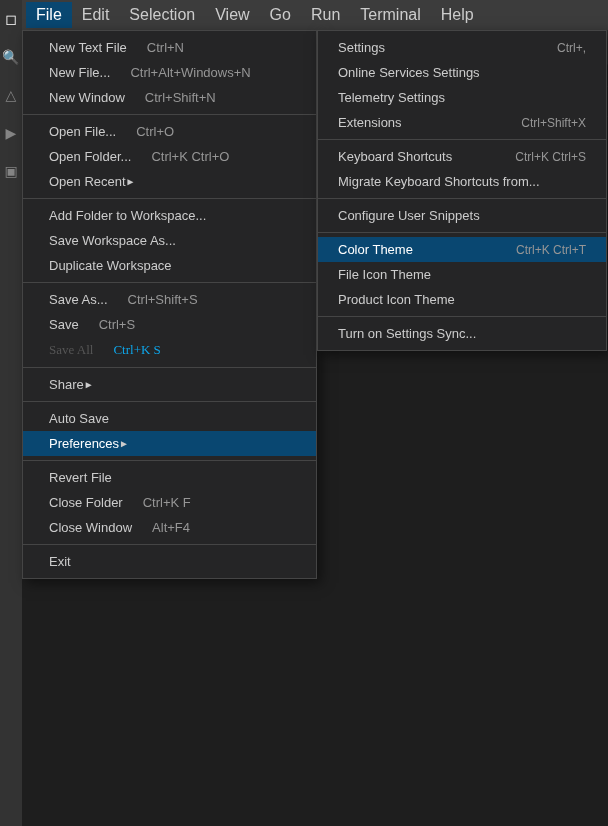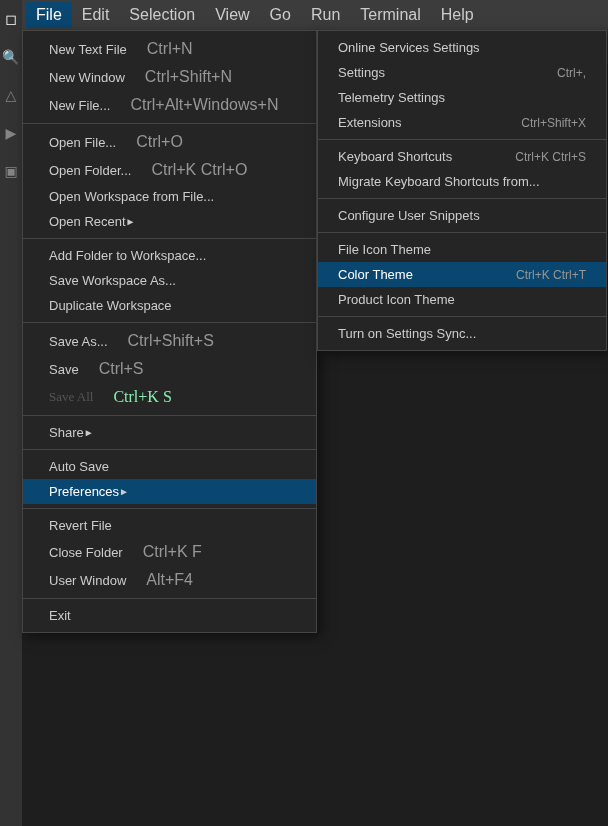--- a/index.html
+++ b/index.html
@@ -182,21 +182,21 @@
       background: #094771;
       color: #ffffff;
     }
     .dropdown-item.disabled {
       color: #555555;
       cursor: default;
       font-family: Liberation Serif, serif;
     }
     .dropdown-shortcut {
       color: #969696;
-      font-size: 16px;
+      font-size: 13px;
       margin-left: 20px;
     }
     .dropdown-arrow {
       color: #cccccc;
       font-size: 10px;
     }
     .dropdown-separator {
       height: 1px;
       background: #454545;
       margin: 4px 0;
@@ -318,40 +318,37 @@
     <span class="fn-print">print</span><span class="paren">(</span><span class="num">2</span><span class="paren">)</span>
   </div>
 </div>
 
 <div class="dropdown">
   <div class="dropdown-item">
     <span>New Text File</span>
     <span class="dropdown-shortcut">Ctrl+N</span>
   </div>
   <div class="dropdown-item">
+    <span>New File...</span>
+    <span class="dropdown-shortcut">Ctrl+Alt+Windows+N</span>
+  </div>
+  <div class="dropdown-item">
     <span>New Window</span>
     <span class="dropdown-shortcut">Ctrl+Shift+N</span>
   </div>
-  <div class="dropdown-item">
-    <span>New File...</span>
-    <span class="dropdown-shortcut">Ctrl+Alt+Windows+N</span>
-  </div>
   <div class="dropdown-separator"></div>
   <div class="dropdown-item">
     <span>Open File...</span>
     <span class="dropdown-shortcut">Ctrl+O</span>
   </div>
   <div class="dropdown-item">
     <span>Open Folder...</span>
     <span class="dropdown-shortcut">Ctrl+K Ctrl+O</span>
   </div>
   <div class="dropdown-item">
-    <span>Open Workspace from File...</span>
-  </div>
-  <div class="dropdown-item">
     <span>Open Recent</span>
     <span class="dropdown-arrow">►</span>
   </div>
   <div class="dropdown-separator"></div>
   <div class="dropdown-item">
     <span>Add Folder to Workspace...</span>
   </div>
   <div class="dropdown-item">
     <span>Save Workspace As...</span>
   </div>
@@ -362,21 +359,21 @@
   <div class="dropdown-item">
     <span>Save As...</span>
     <span class="dropdown-shortcut">Ctrl+Shift+S</span>
   </div>
   <div class="dropdown-item">
     <span>Save</span>
     <span class="dropdown-shortcut">Ctrl+S</span>
   </div>
   <div class="dropdown-item disabled">
     <span>Save All</span>
-    <span class="dropdown-shortcut" style="color:#86efac">Ctrl+K S</span>
+    <span class="dropdown-shortcut" style="color:#0ea5e9">Ctrl+K S</span>
   </div>
   <div class="dropdown-separator"></div>
   <div class="dropdown-item">
     <span>Share</span>
     <span class="dropdown-arrow">►</span>
   </div>
   <div class="dropdown-separator"></div>
   <div class="dropdown-item">
     <span>Auto Save</span>
   </div>
@@ -386,64 +383,64 @@
   </div>
   <div class="dropdown-separator"></div>
   <div class="dropdown-item">
     <span>Revert File</span>
   </div>
   <div class="dropdown-item">
     <span>Close Folder</span>
     <span class="dropdown-shortcut">Ctrl+K F</span>
   </div>
   <div class="dropdown-item">
-    <span>User Window</span>
+    <span>Close Window</span>
     <span class="dropdown-shortcut">Alt+F4</span>
   </div>
   <div class="dropdown-separator"></div>
   <div class="dropdown-item">
     <span>Exit</span>
   </div>
 </div>
 
 <div class="submenu">
-  <div class="submenu-item">
-    <span>Online Services Settings</span>
-  </div>
   <div class="submenu-item">
     <span>Settings</span>
     <span class="submenu-shortcut">Ctrl+,</span>
   </div>
   <div class="submenu-item">
+    <span>Online Services Settings</span>
+  </div>
+  <div class="submenu-item">
     <span>Telemetry Settings</span>
   </div>
   <div class="submenu-item">
     <span>Extensions</span>
     <span class="submenu-shortcut">Ctrl+Shift+X</span>
   </div>
   <div class="submenu-separator"></div>
   <div class="submenu-item">
     <span>Keyboard Shortcuts</span>
     <span class="submenu-shortcut">Ctrl+K Ctrl+S</span>
   </div>
   <div class="submenu-item">
     <span>Migrate Keyboard Shortcuts from...</span>
   </div>
   <div class="submenu-separator"></div>
   <div class="submenu-item">
     <span>Configure User Snippets</span>
   </div>
   <div class="submenu-separator"></div>
-  <div class="submenu-item">
-    <span>File Icon Theme</span>
-  </div>
   <div class="submenu-item highlighted">
     <span>Color Theme</span>
     <span class="submenu-shortcut">Ctrl+K Ctrl+T</span>
   </div>
   <div class="submenu-item">
+    <span>File Icon Theme</span>
+  </div>
+  <div class="submenu-item">
     <span>Product Icon Theme</span>
   </div>
   <div class="submenu-separator"></div>
   <div class="submenu-item">
     <span>Turn on Settings Sync...</span>
   </div>
 </div>
 
 </body></html>

